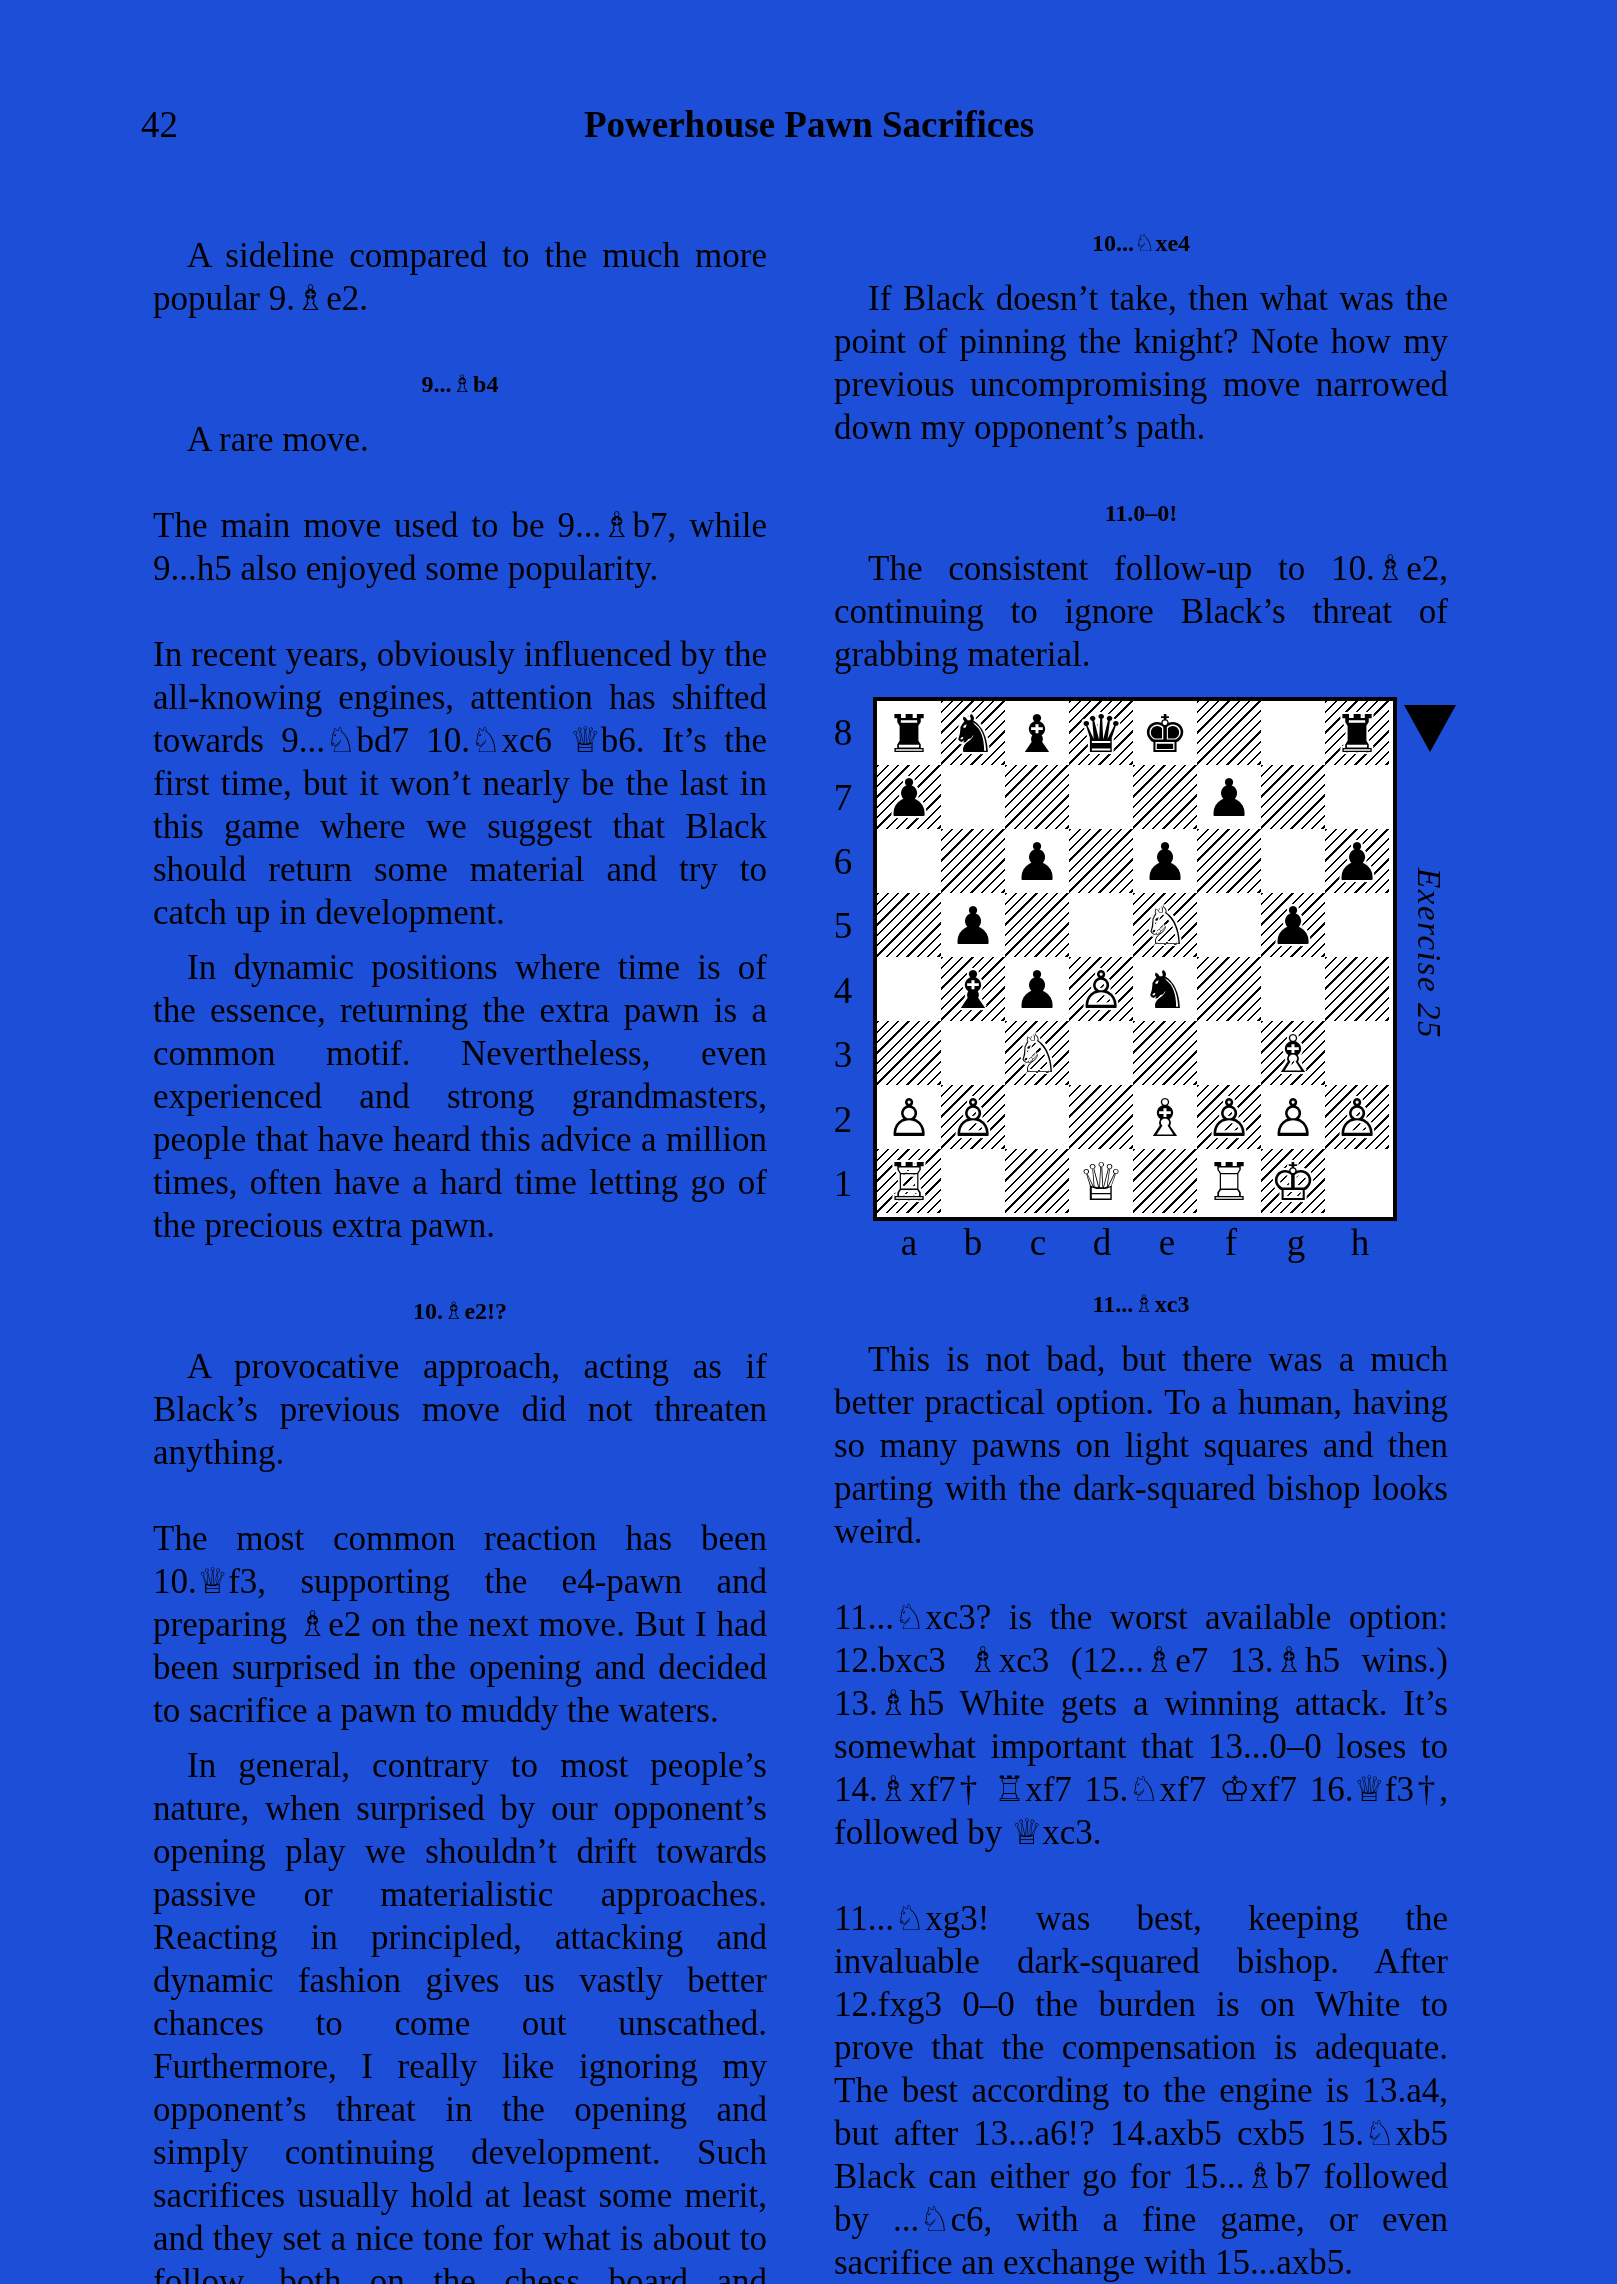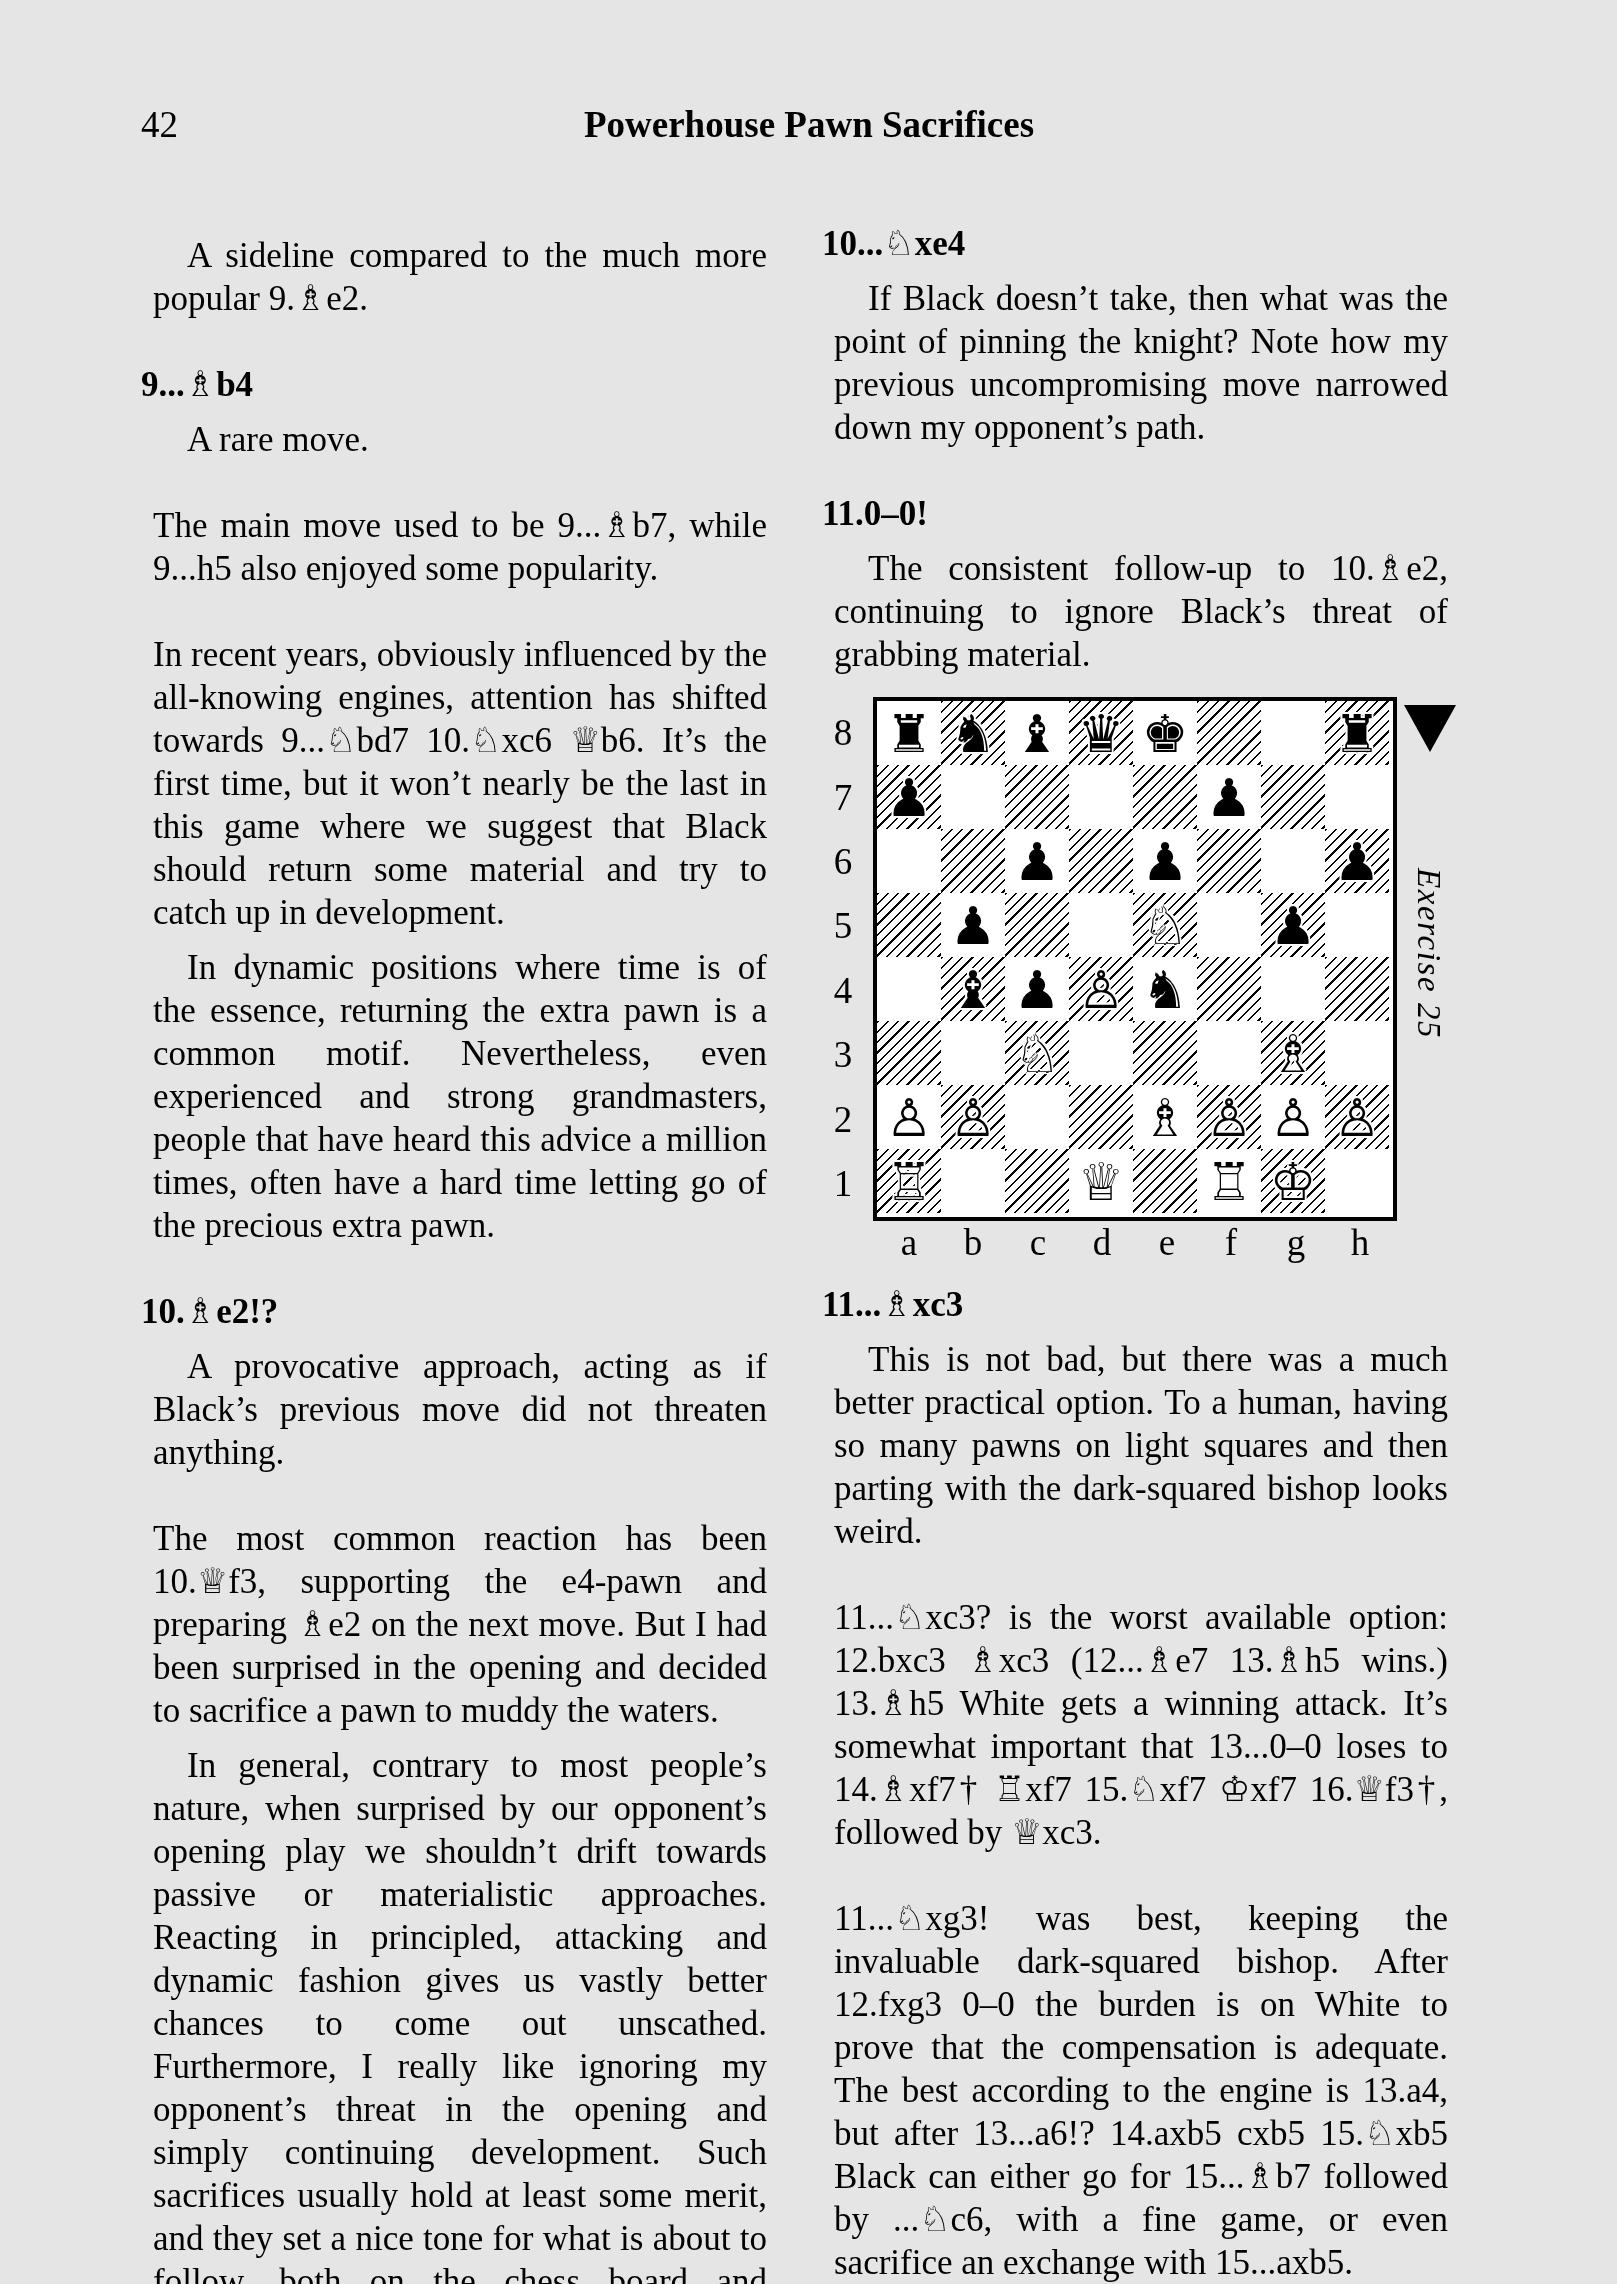--- a/index.html
+++ b/index.html
@@ -1,31 +1,31 @@
 <!DOCTYPE html>
 <html style="font-size:13px"><head>
 <meta charset="utf-8">
 <style>
   html,body{margin:0;padding:0;background:#888;}
   .page{
     position:relative;
     width:1618px;height:2284px;
-    background:#e5e5e5;color:#000;
+    background:#1d4ed8;color:#000;
     font-family:"Liberation Serif","DejaVu Sans",serif;
     overflow:hidden;
   }
   .pagenum{position:absolute;left:141px;top:103px;font-size:37px;}
   .title{position:absolute;left:0;top:103px;width:100%;text-align:center;font-size:37px;font-weight:bold;}
   .col{position:absolute;top:222px;width:638px;font-size:35px;line-height:43px;text-align:justify;}
   .col-left{left:141px;}
   .col-right{left:822px;}
   .col p{margin:12px;}
   .col p.indent{text-indent:34px;}
   .col .gap{margin-top:43px;}
-  h3.move{font-size:35px;line-height:43px;font-weight:bold;margin:0;text-align:left;}
+  h3.move{font-size:24px;line-height:43px;font-weight:bold;margin:0;text-align:center;}
   
   .diagram{position:relative;height:568px;margin:21px 0 17.7px 0;text-align:left;}
   .board{
     position:absolute;left:51px;top:0;
     width:516px;height:516px;
     border:4px solid #000;
     display:grid;
     grid-template-columns:repeat(8,64px);
     grid-template-rows:repeat(8,64px);
     background:#fff;

